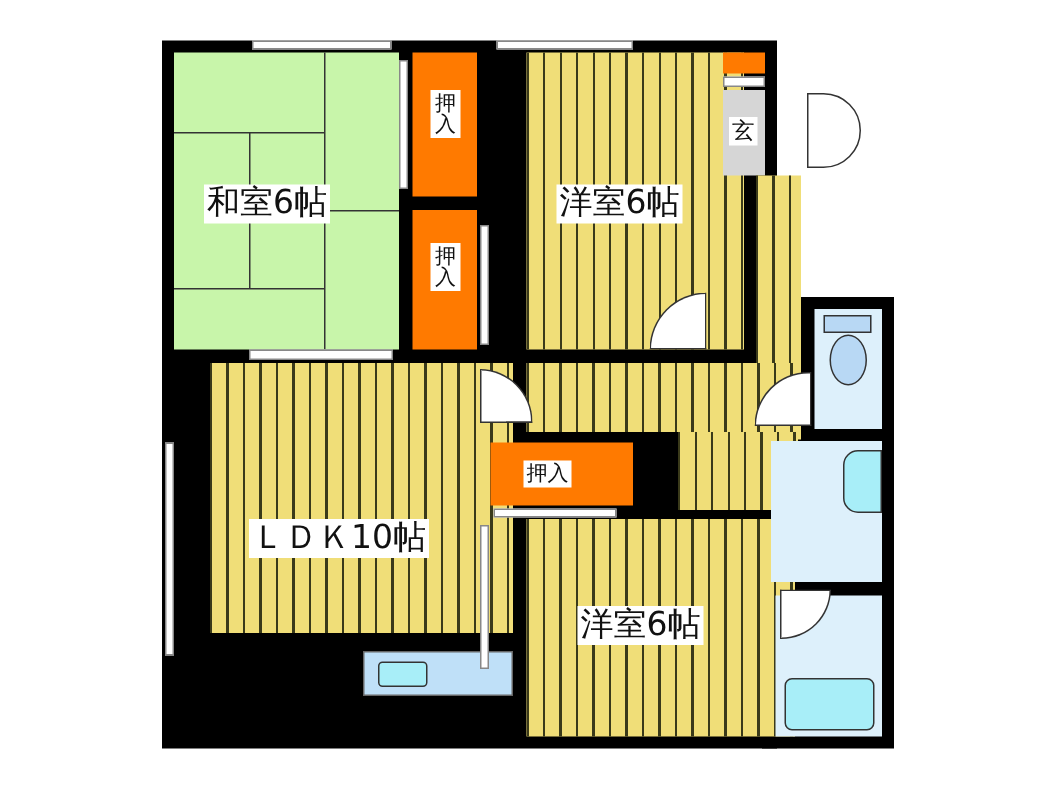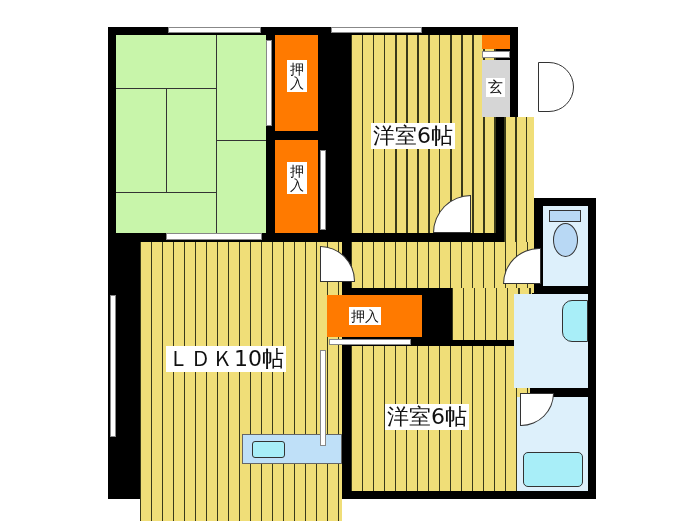--- a/index.html
+++ b/index.html
@@ -25,20 +25,21 @@
 
 <div class="abs wall" style="left:108px;top:27px;width:410px;height:472px;"></div>
 <div class="abs wall" style="left:508px;top:198px;width:88px;height:301px;"></div>
 
 <div class="abs tatami" style="left:116px;top:35px;width:150px;height:198px;">
   <div class="tline" style="left:0;top:53px;width:100px;height:1px;"></div>
   <div class="tline" style="left:0;top:157px;width:100px;height:1px;"></div>
   <div class="tline" style="left:50px;top:53px;width:1px;height:104px;"></div>
   <div class="tline" style="left:100px;top:0;width:1px;height:198px;"></div>
   <div class="tline" style="left:100px;top:105px;width:50px;height:1px;"></div>
+  <span class="label" style="left:20px;top:88px;font-size:22px;">和室6帖</span>
 </div>
 
 <div class="abs closet" style="left:275px;top:35px;width:43px;height:96px;">
   <span class="label" style="left:12px;top:25px;font-size:14px;width:16px;white-space:normal;text-align:center;">押入</span>
 </div>
 <div class="abs closet" style="left:275px;top:140px;width:43px;height:93px;">
   <span class="label" style="left:12px;top:22px;font-size:14px;width:16px;white-space:normal;text-align:center;">押入</span>
 </div>
 
 <div class="abs wood" style="left:327px;top:35px;width:145px;height:198px;">
@@ -48,21 +49,21 @@
 <div class="abs closet" style="left:482px;top:35px;width:28px;height:14px;"></div>
 <div class="abs genkan" style="left:482px;top:60px;width:28px;height:57px;">
   <span class="label" style="left:4px;top:18px;font-size:15px;">玄</span>
 </div>
 <div class="door" style="left:538px;top:62px;width:36px;height:50px;border-radius:0 36px 36px 0;"></div>
 
 <div class="abs wood" style="left:480px;top:117px;width:30px;height:176px;"></div>
 <div class="abs wood" style="left:327px;top:242px;width:183px;height:46px;"></div>
 <div class="abs wood" style="left:428px;top:288px;width:80px;height:52px;"></div>
 
-<div class="abs wood" style="left:116px;top:242px;width:202px;height:279px;">
+<div class="abs wood" style="left:116px;top:242px;width:202px;height:180px;">
   <span class="label" style="left:26px;top:104px;font-size:22px;">ＬＤＫ10帖</span>
   <div class="abs" style="left:102px;top:192px;width:100px;height:30px;background:#bfe0f8;border:1px solid #666;">
     <div class="abs" style="left:9px;top:6px;width:33px;height:17px;background:#a8eef8;border:1px solid #333;border-radius:3px;"></div>
   </div>
 </div>
 
 <div class="abs closet" style="left:327px;top:295px;width:95px;height:42px;">
   <span class="label" style="left:22px;top:12px;font-size:14px;">押入</span>
 </div>
 

